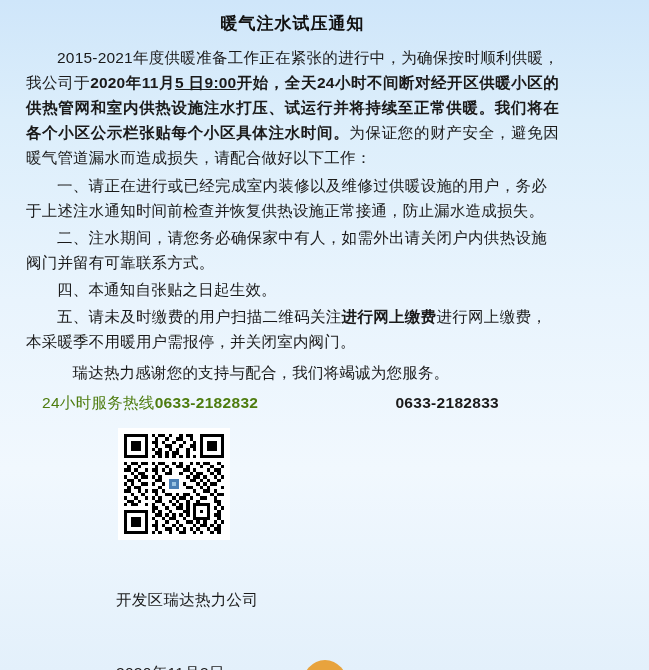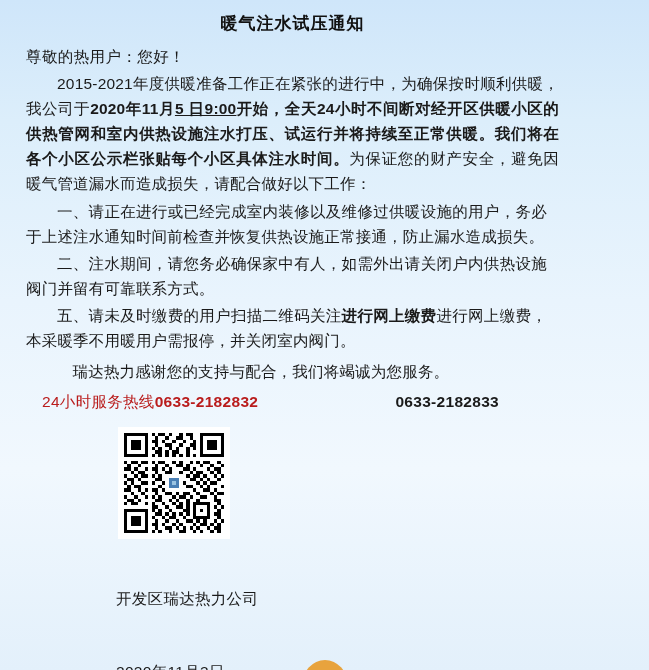--- a/index.html
+++ b/index.html
@@ -67,21 +67,21 @@
     letter-spacing: 0.2px;
   }
   .hotline-row {
     display: flex;
     align-items: baseline;
     font-size: 15.5px;
     margin: 8px 0 0 0;
     padding: 0 8px 0 16px;
   }
   .hotline-label {
-    color: #b91c1c;
+    color: #4d7c0f;
     letter-spacing: 0.3px;
   }
   .hotline-label .num {
     font-weight: bold;
   }
   .hotline-second {
     margin-left: auto;
     font-weight: bold;
     padding-right: 52px;
     letter-spacing: 0.3px;
@@ -130,26 +130,26 @@
     border-radius: 50% 50% 0 0 / 100% 100% 0 0;
   }
 </style>
 </head>
 <body>
 
 <div class="page">
 
   <div class="title">暖气注水试压通知</div>
 
-  <div class="salutation">尊敬的热用户：您好！</div>
 
   <p class="body-par"><span>2015-2021年度供暖准备工作正在紧张的进行中，为确保按时顺利供暖，我公司于</span><span class="b">2020年11月</span><span class="b u">5 日9:00</span><span class="b">开始，全天24小时不间断对经开区供暖小区的供热管网和室内供热设施注水打压、试运行并将持续至正常供暖。我们将在各个小区公示栏张贴每个小区具体注水时间。</span><span>为保证您的财产安全，避免因暖气管道漏水而造成损失，请配合做好以下工作：</span></p>
 
   <p class="item">一、请正在进行或已经完成室内装修以及维修过供暖设施的用户，务必于上述注水通知时间前检查并恢复供热设施正常接通，防止漏水造成损失。</p>
   <p class="item">二、注水期间，请您务必确保家中有人，如需外出请关闭户内供热设施阀门并留有可靠联系方式。</p>
+  <p class="item">四、本通知自张贴之日起生效。</p>
 
   <p class="item"><span>五、请未及时缴费的用户扫描二维码关注</span><span class="b">进行网上缴费</span><span>进行网上缴费，本采暖季不用暖用户需报停，并关闭室内阀门。</span></p>
 
   <div class="thanks">瑞达热力感谢您的支持与配合，我们将竭诚为您服务。</div>
 
   <div class="hotline-row">
     <span class="hotline-label"><span>24小时服务热线</span><span class="num">0633-2182832</span></span>
     <span class="hotline-second">0633-2182833</span>
   </div>
 

